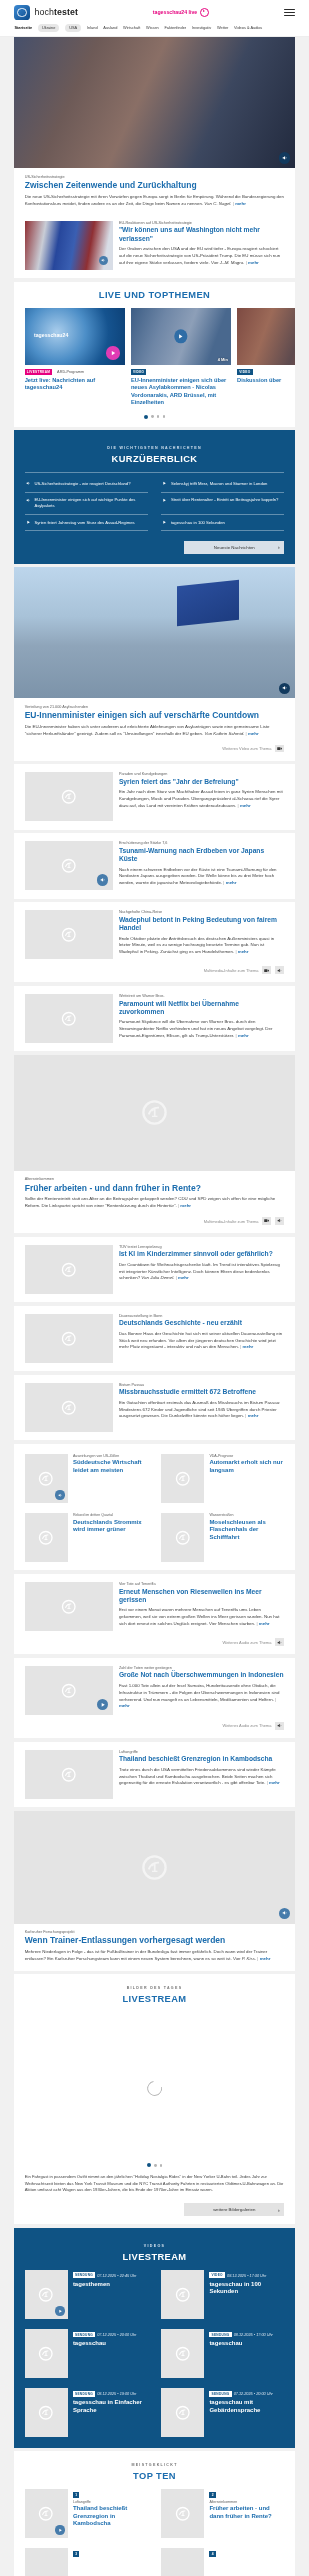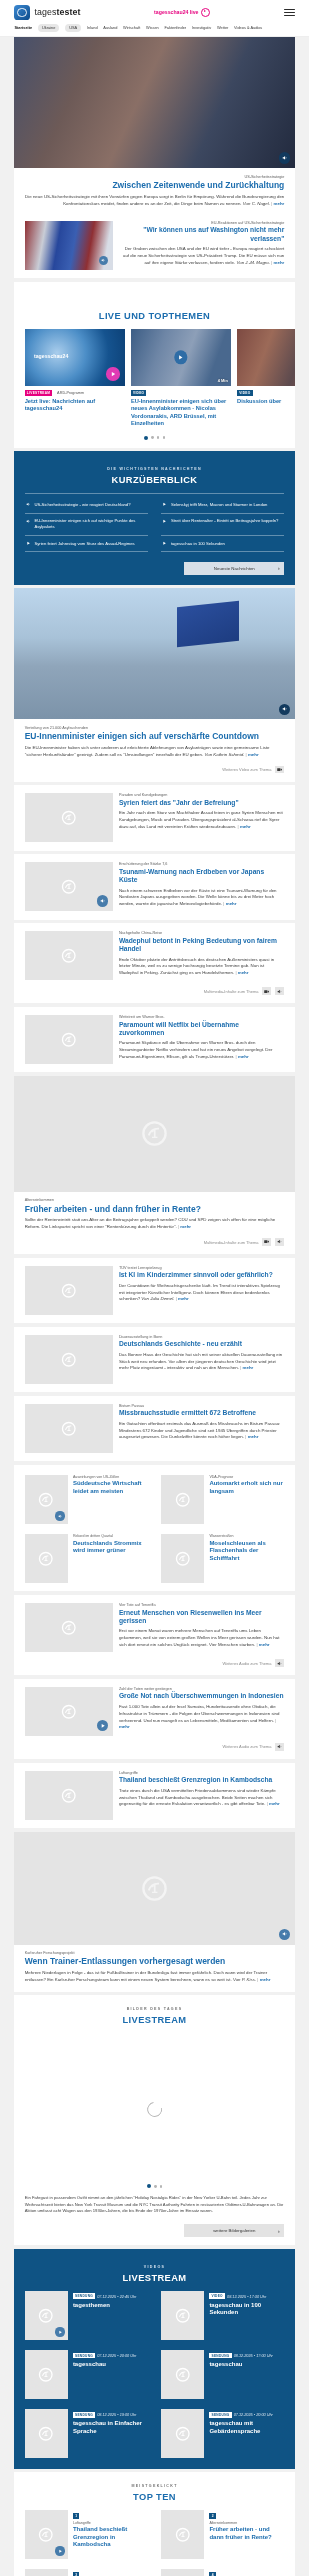--- a/index.html
+++ b/index.html
@@ -113,21 +113,21 @@
     <symbol id="i-globe" viewBox="0 0 24 24">
         <circle cx="12" cy="12" r="8.6" fill="none" stroke="currentColor" stroke-width="1.8"></circle>
         <path d="M7.5 13.5c1.2-3.2 4-5.5 8-5.2" fill="none" stroke="currentColor" stroke-width="1.4"></path>
         <text x="12" y="15.6" text-anchor="middle" font-size="9" font-weight="bold" fill="currentColor">1</text>
       </symbol>
   </defs>
 </svg>
 
 <header class="top">
   <div class="logo"></div>
-  <div class="wordmark"><span>tages</span><b>testet</b></div>
+  <div class="wordmark"><span>hoch</span><b>testet</b></div>
   <div class="live">
       <span>tagesschau24 live</span>
       <span class="pc"></span>
     </div>
   <div class="burger">
       <span></span>
       <span></span>
       <span></span>
     </div>
 </header>
@@ -138,21 +138,21 @@
   <span class="nitem">Inland</span>
   <span class="nitem">Ausland</span>
   <span class="nitem">Wirtschaft</span>
   <span class="nitem">Wissen</span>
   <span class="nitem">Faktenfinder</span>
   <span class="nitem">Investigativ</span>
   <span class="nitem">Wetter</span>
   <span class="nitem">Videos &amp; Audios</span>
 </nav>
 
-<article class="card" style="padding-top:0;text-align:right;">
+<article class="card" style="padding-top:0;">
   <div class="media" style="background:linear-gradient(115deg,#46506b 0%,#6d5a57 25%,#8a6f66 45%,#3c475f 70%,#222a3e 100%);">
     <div class="bub dark-b">
         <svg viewBox="0 0 11 11" width="5.7" height="5.7">
           <use href="#i-speaker"></use>
         </svg>
       </div>
   </div>
   <p class="kicker">US-Sicherheitsstrategie</p>
   <h1 class="title big">Zwischen Zeitenwende und Zurückhaltung</h1>
   <p class="teaser"><span>Die neue US-Sicherheitsstrategie mit ihren Vorwürfen gegen Europa sorgt in Berlin für Empörung. Während die Bundesregierung den Konfrontationskurs meidet, finden andere es an der Zeit, die Dinge beim Namen zu nennen.</span> <i class="au">Von C. Nagel.</i> <a class="mehr">mehr</a></p>
@@ -167,21 +167,21 @@
     </div>
     <div class="stxt">
       <p class="kicker">EU-Reaktionen auf US-Sicherheitsstrategie</p>
       <h2 class="title">"Wir können uns auf Washington nicht mehr verlassen"</h2>
       <p class="teaser"><span>Der Graben zwischen den USA und der EU wird tiefer - Europa reagiert schockiert auf die neue Sicherheitsstrategie von US-Präsident Trump. Die EU müsse sich nun auf ihre eigene Stärke verlassen, fordern viele.</span> <i class="au">Von J.-M. Magro.</i> <a class="mehr">mehr</a></p>
     </div>
   </div>
 </article>
 
 <section class="card">
-  <h2 class="sectitle" style="margin-top:21px;">LIVE UND TOPTHEMEN</h2>
+  <h2 class="sectitle" style="margin-top:0;">LIVE UND TOPTHEMEN</h2>
   <div class="caro">
     <div class="tcard">
       <div class="tthumb" style="background:radial-gradient(circle at 32% 42%,#a9cdec 0%,#4c8ec7 38%,#15538f 68%,#0b3e73 100%);">
         <span style="position:absolute;left:9.3px;top:24px;color:#fff;font-size:5.2px;font-weight:bold;">tagesschau24</span>
         <div class="pp pink">
             <svg viewBox="0 0 12 12" width="6.2" height="6.2">
               <use href="#i-play"></use>
             </svg>
           </div>
       </div>

